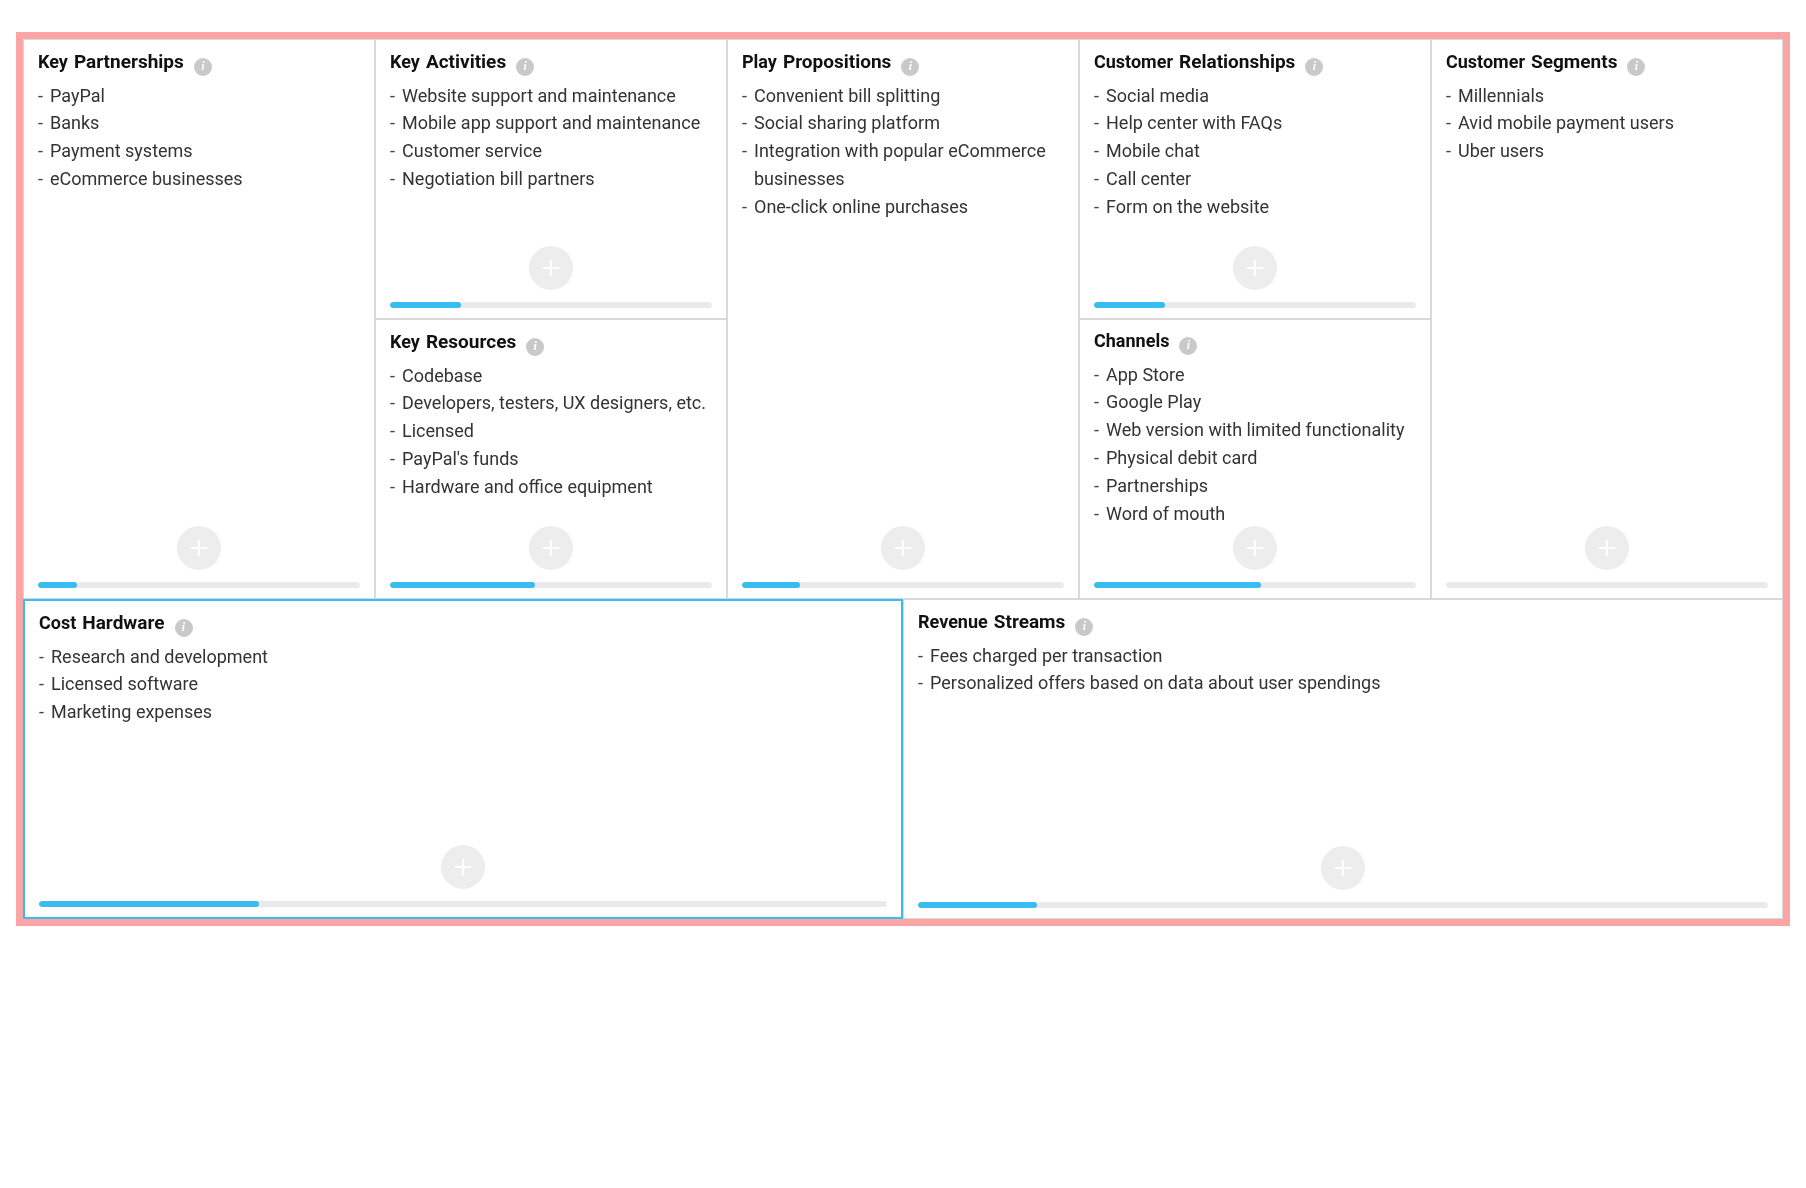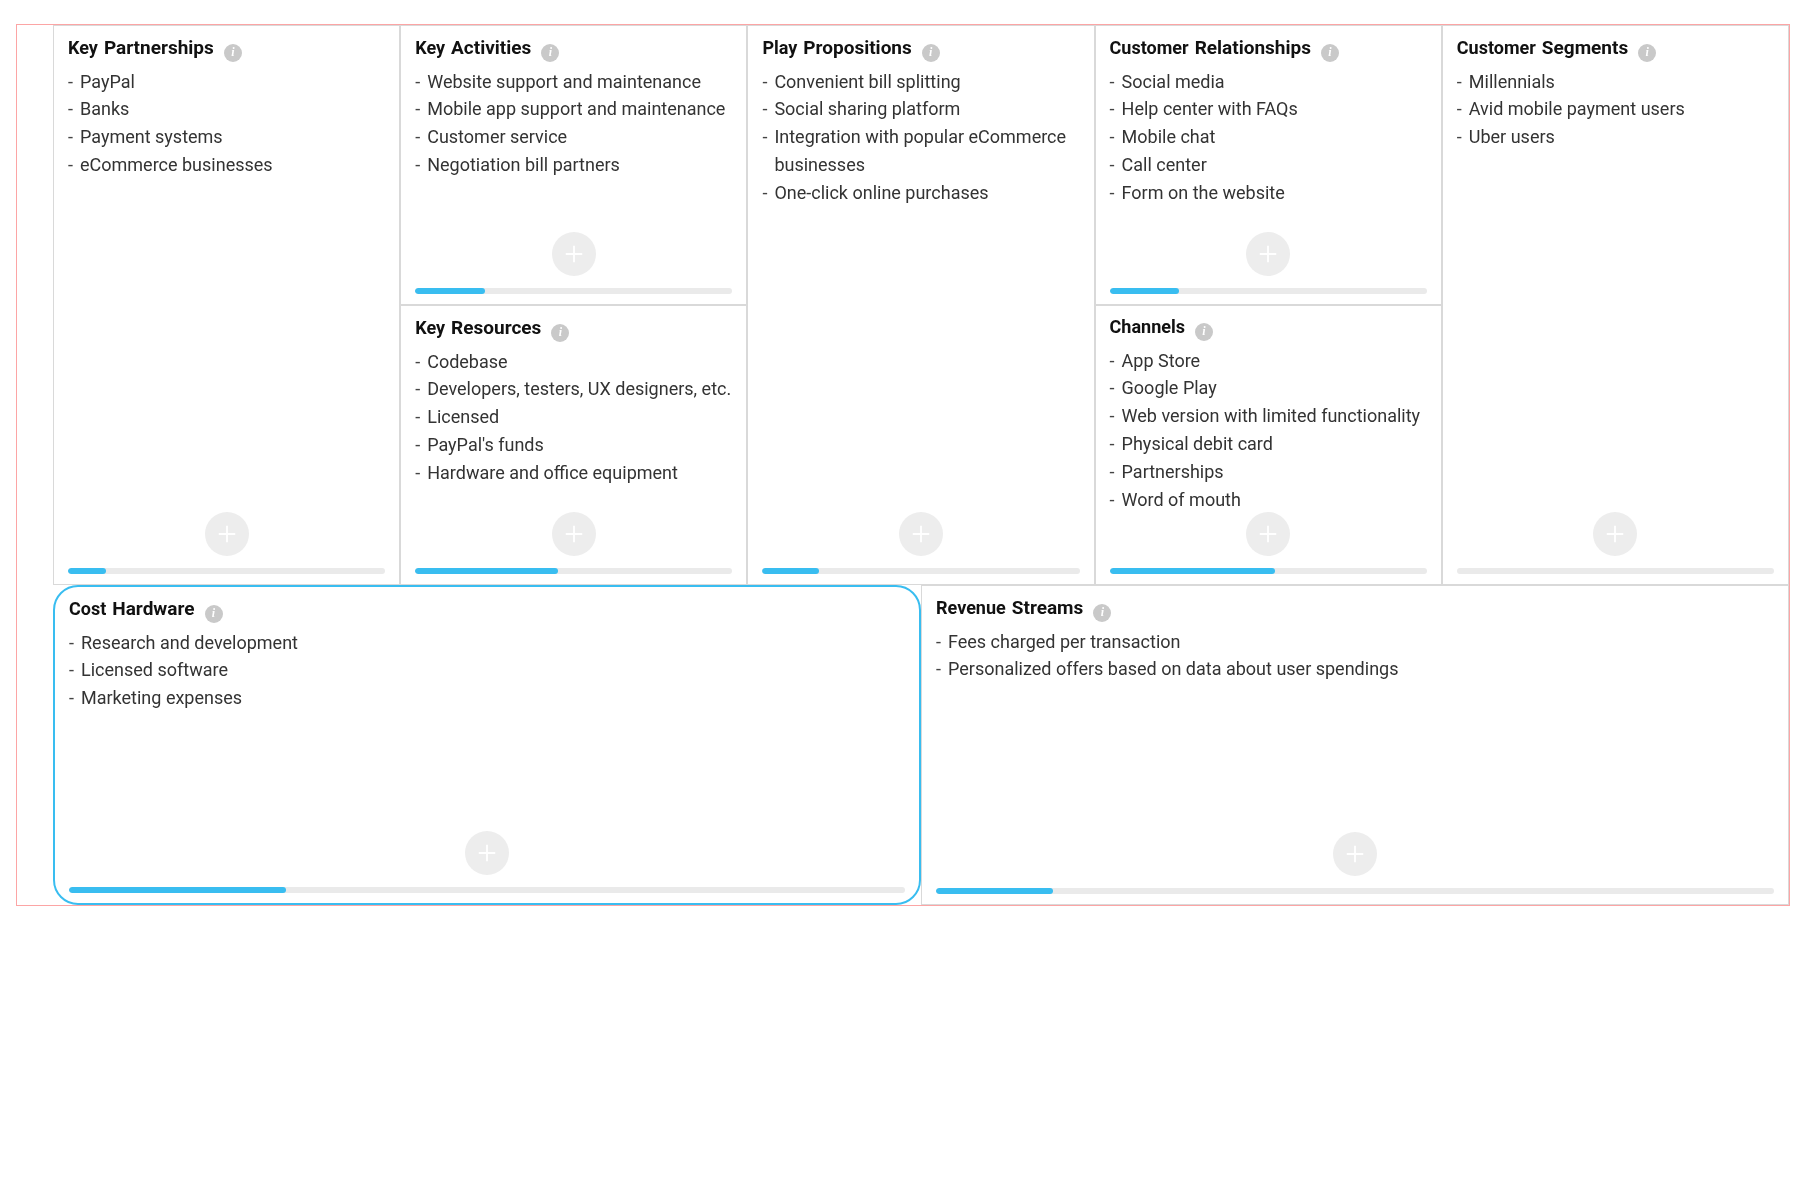--- a/index.html
+++ b/index.html
@@ -5,26 +5,25 @@
   * { box-sizing: border-box; margin: 0; padding: 0; }
   body {
     font-family: -apple-system, BlinkMacSystemFont, "Segoe UI", Roboto, Helvetica, Arial, sans-serif;
     background: #fff;
     padding: 16px;
     color: #222;
   }
   .canvas {
     width: 100%;
     max-width: 1774px;
-    margin: 8px auto;
-    border: 1px solid #fca5a5;
+    margin: 16px auto;
+    border: 7px solid #fca5a5;
     display: grid;
     grid-template-columns: repeat(10, 1fr);
     grid-template-rows: 280px 280px 320px;
-    padding-left: 36px;
   }
   .cell {
     border: 1px solid #d9d9d9;
     position: relative;
     padding: 10px 14px 18px 14px;
     background: #fff;
     overflow: hidden;
   }
   .cell.selected {
     border: 2px solid #39bdf0;
@@ -86,21 +85,21 @@
     border-radius: 3px;
   }
   
   .kp { grid-column: 1 / span 2; grid-row: 1 / span 2; }
   .ka { grid-column: 3 / span 2; grid-row: 1 / span 1; }
   .kr { grid-column: 3 / span 2; grid-row: 2 / span 1; }
   .vp { grid-column: 5 / span 2; grid-row: 1 / span 2; }
   .cr { grid-column: 7 / span 2; grid-row: 1 / span 1; }
   .ch { grid-column: 7 / span 2; grid-row: 2 / span 1; }
   .cs { grid-column: 9 / span 2; grid-row: 1 / span 2; }
-  .co { grid-column: 1 / span 5; grid-row: 3 / span 1; border-radius: 25px; }
+  .co { grid-column: 1 / span 5; grid-row: 3 / span 1; }
   .rs { grid-column: 6 / span 5; grid-row: 3 / span 1; }
 </style>
 </head>
 <body>
 
 <div class="canvas">
 
   <div class="cell kp">
     <div class="title">
       <span class="p1">Key</span>

